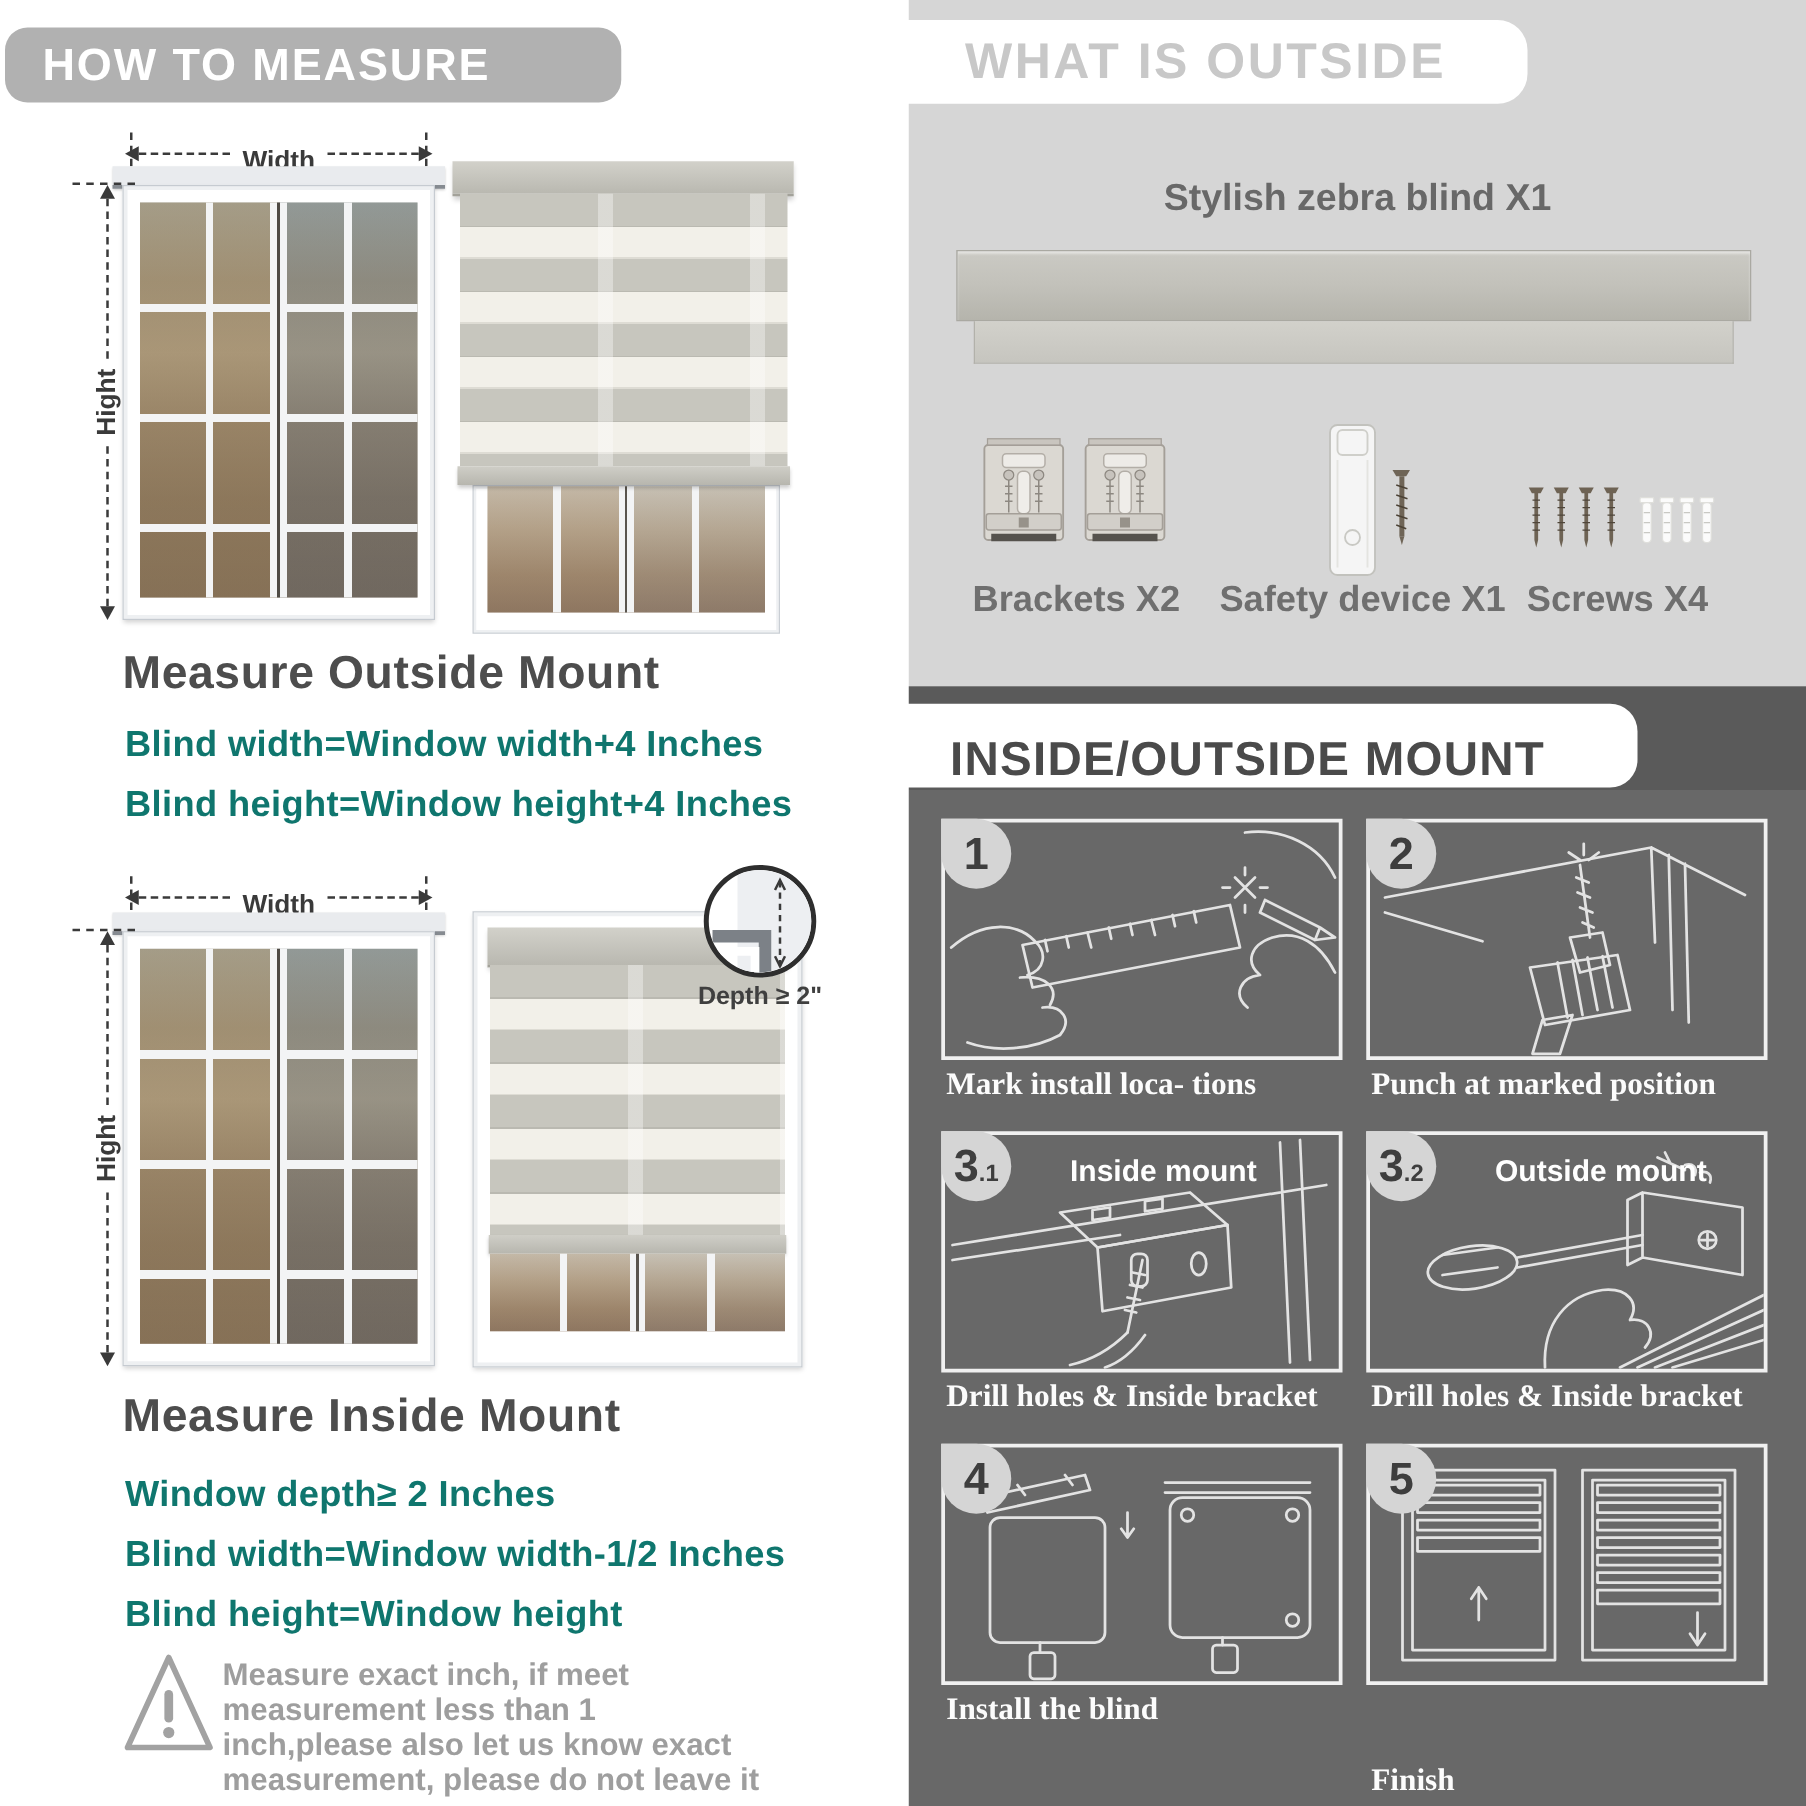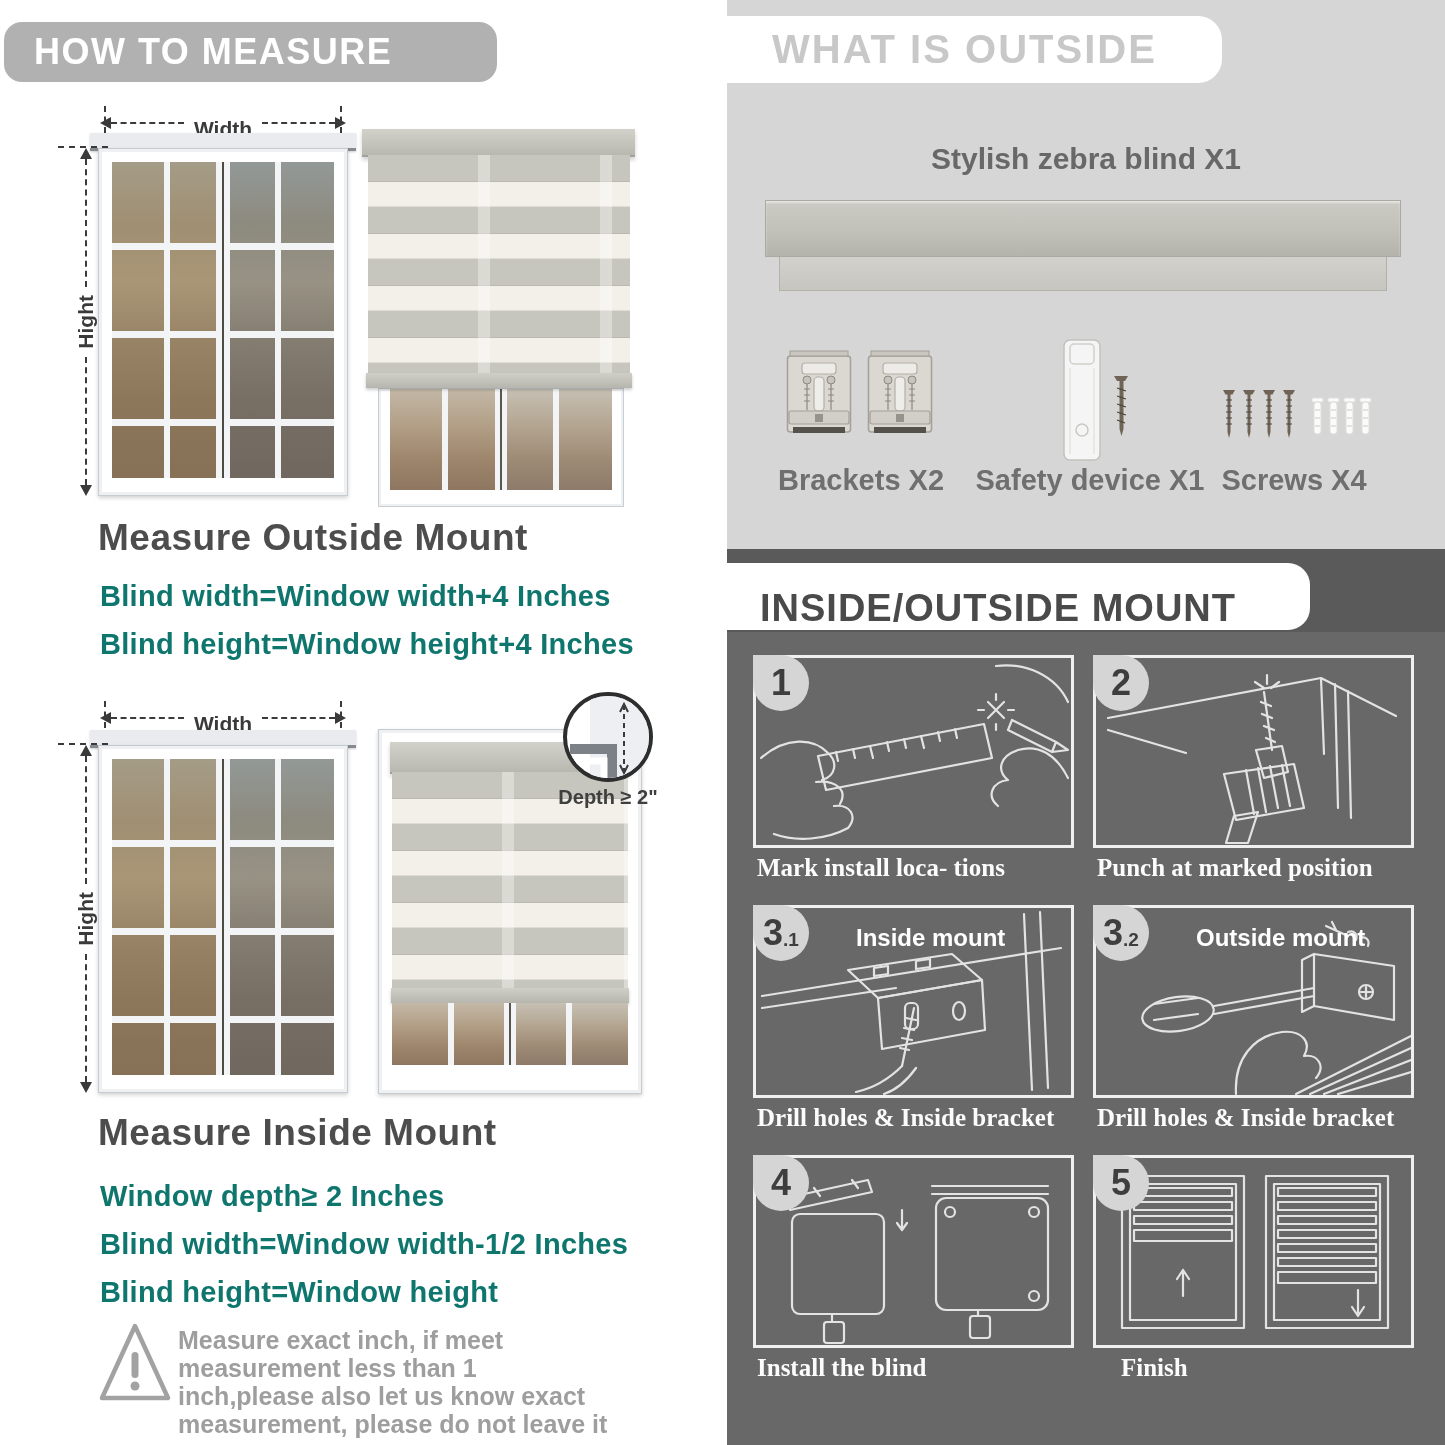--- a/index.html
+++ b/index.html
@@ -400,15 +400,15 @@
         <rect x="182" y="86" width="98" height="8"></rect>
           <rect x="182" y="100" width="98" height="8"></rect>
         <rect x="182" y="114" width="98" height="11"></rect>
       </g>
       <path d="M262,132 v26 m0,0 l-6,-9 m6,9 l6,-9"></path>
     </svg>
     <div class="badge">
         <span>5</span>
       </div>
   </div>
-  <div class="caption" style="left:1097px;top:1354px;margin-left:24px;">Finish</div>
+  <div class="caption" style="left:1097px;top:1411px;">Finish</div>
 
 </div>
 
 </body></html>

